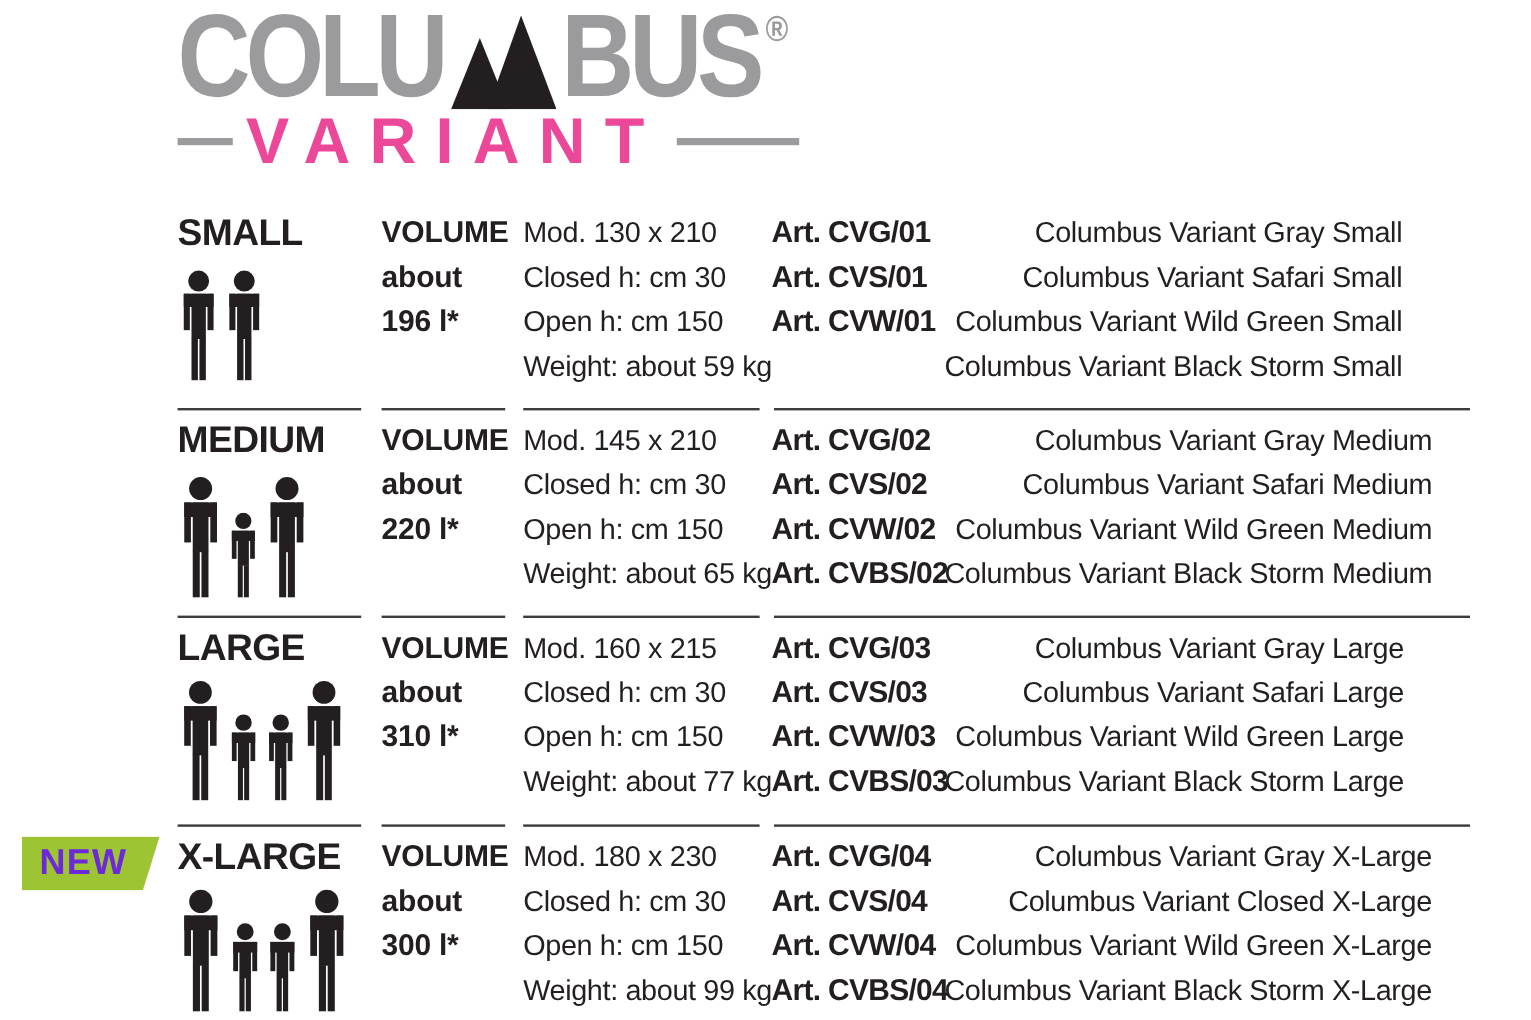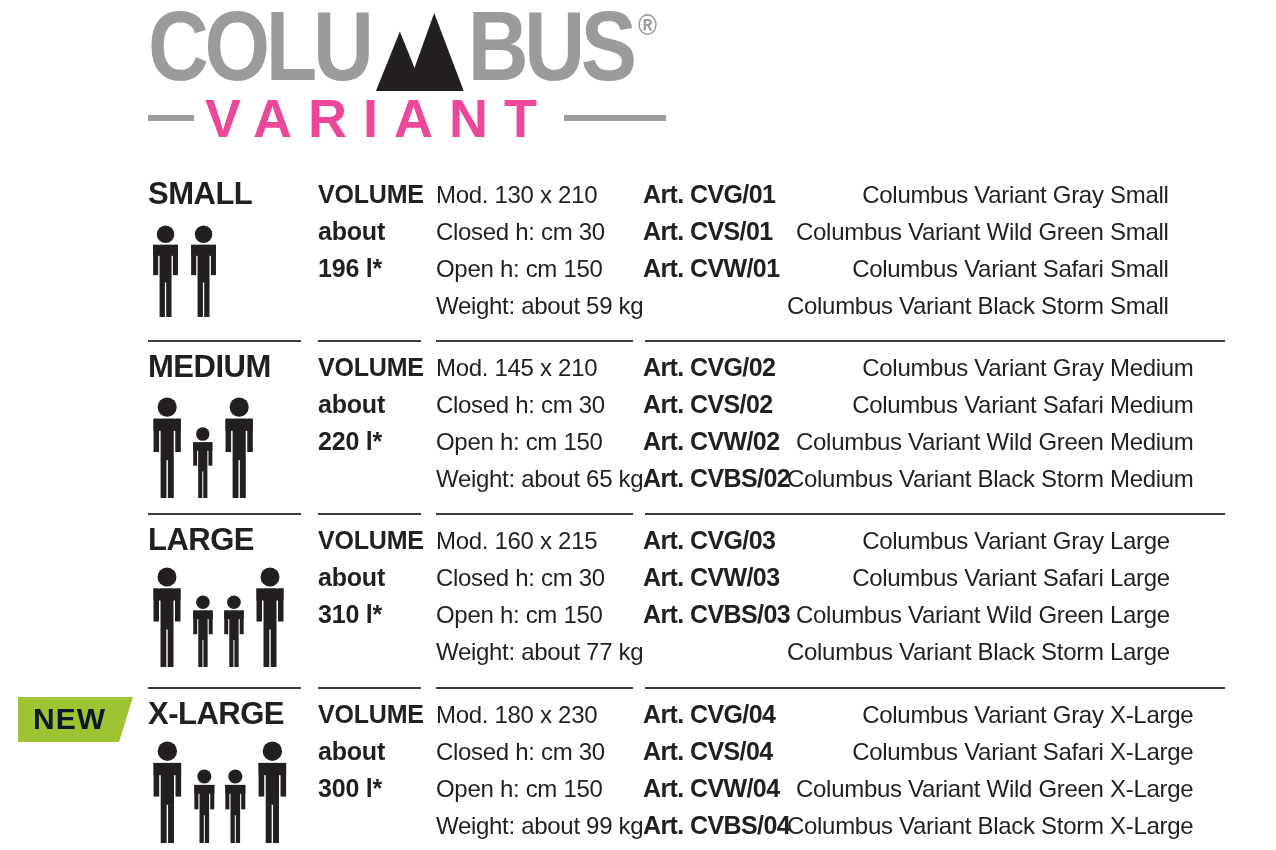--- a/index.html
+++ b/index.html
@@ -62,21 +62,21 @@
   .d1{top:340px;} .d2{top:513px;} .d3{top:687px;}
   .divider i{position:absolute;top:0;height:2px;background:#3C3C3B;}
   .seg1{left:148px;width:153px;}
   .seg2{left:318px;width:103px;}
   .seg3{left:436px;width:197px;}
   .seg4{left:645px;width:580px;}
 
   
   .new-badge{
     position:absolute;left:18px;top:697px;width:115px;height:45px;
-    background:#9CC433;color:#0f172a;
+    background:#9CC433;color:#6d28d9;
     clip-path:polygon(0 0,100% 0,calc(100% - 14px) 100%,0 100%);
     font-weight:800;font-size:30px;line-height:44px;padding-left:15px;
     box-sizing:border-box;letter-spacing:1px;
   }
 </style>
 </head>
 <body>
 
 <div class="sheet">
 
@@ -130,22 +130,22 @@
       <p>Open h: cm 150</p>
       <p>Weight: about 59 kg</p>
     </div>
     <div class="col col-arts">
       <p>Art. CVG/01</p>
       <p>Art. CVS/01</p>
       <p>Art. CVW/01</p>
     </div>
     <div class="col col-names">
       <p>Columbus Variant Gray Small</p>
+      <p>Columbus Variant Safari Small</p>
       <p>Columbus Variant Wild Green Small</p>
-      <p>Columbus Variant Safari Small</p>
       <p>Columbus Variant Black Storm Small</p>
     </div>
   </section>
 
   <div class="divider d1">
       <i class="seg1"></i>
       <i class="seg2"></i>
       <i class="seg3"></i>
       <i class="seg4"></i>
     </div>
@@ -259,20 +259,21 @@
       <p>310 l*</p>
     </div>
     <div class="col col-specs">
       <p>Mod. 160 x 215</p>
       <p>Closed h: cm 30</p>
       <p>Open h: cm 150</p>
       <p>Weight: about 77 kg</p>
     </div>
     <div class="col col-arts">
       <p>Art. CVG/03</p>
+      <p>Art. CVS/03</p>
       <p>Art. CVW/03</p>
       <p>Art. CVBS/03</p>
     </div>
     <div class="col col-names">
       <p>Columbus Variant Gray Large</p>
       <p>Columbus Variant Safari Large</p>
       <p>Columbus Variant Wild Green Large</p>
       <p>Columbus Variant Black Storm Large</p>
     </div>
   </section>
@@ -337,19 +338,19 @@
       <p>Weight: about 99 kg</p>
     </div>
     <div class="col col-arts">
       <p>Art. CVG/04</p>
       <p>Art. CVS/04</p>
       <p>Art. CVW/04</p>
       <p>Art. CVBS/04</p>
     </div>
     <div class="col col-names">
       <p>Columbus Variant Gray X-Large</p>
-      <p>Columbus Variant Safari X-Large</p>
+      <p>Columbus Variant Closed X-Large</p>
       <p>Columbus Variant Wild Green X-Large</p>
       <p>Columbus Variant Black Storm X-Large</p>
     </div>
   </section>
 
 </div>
 
 </body></html>

